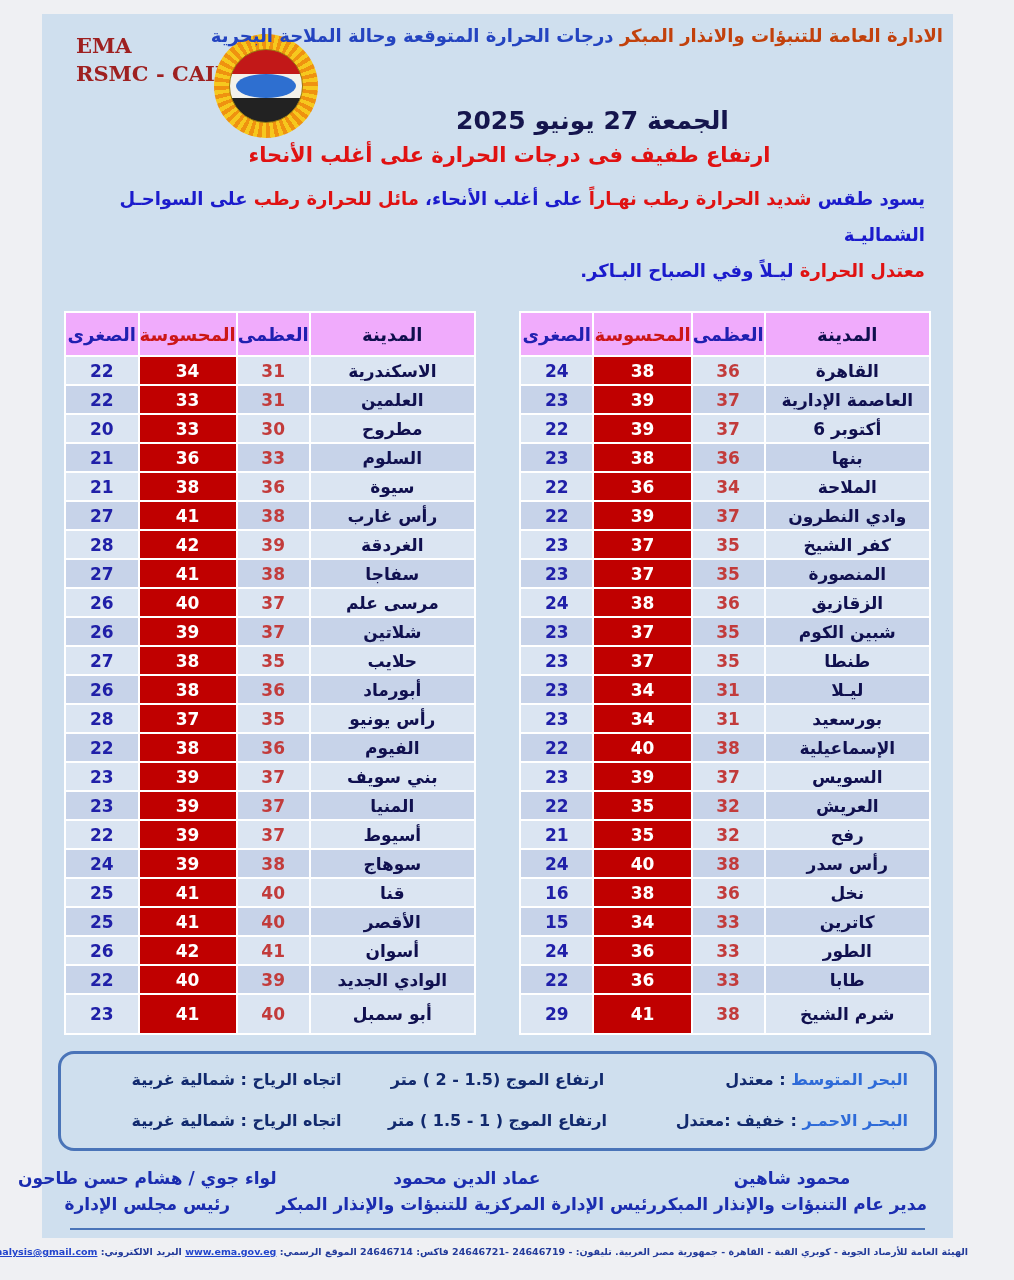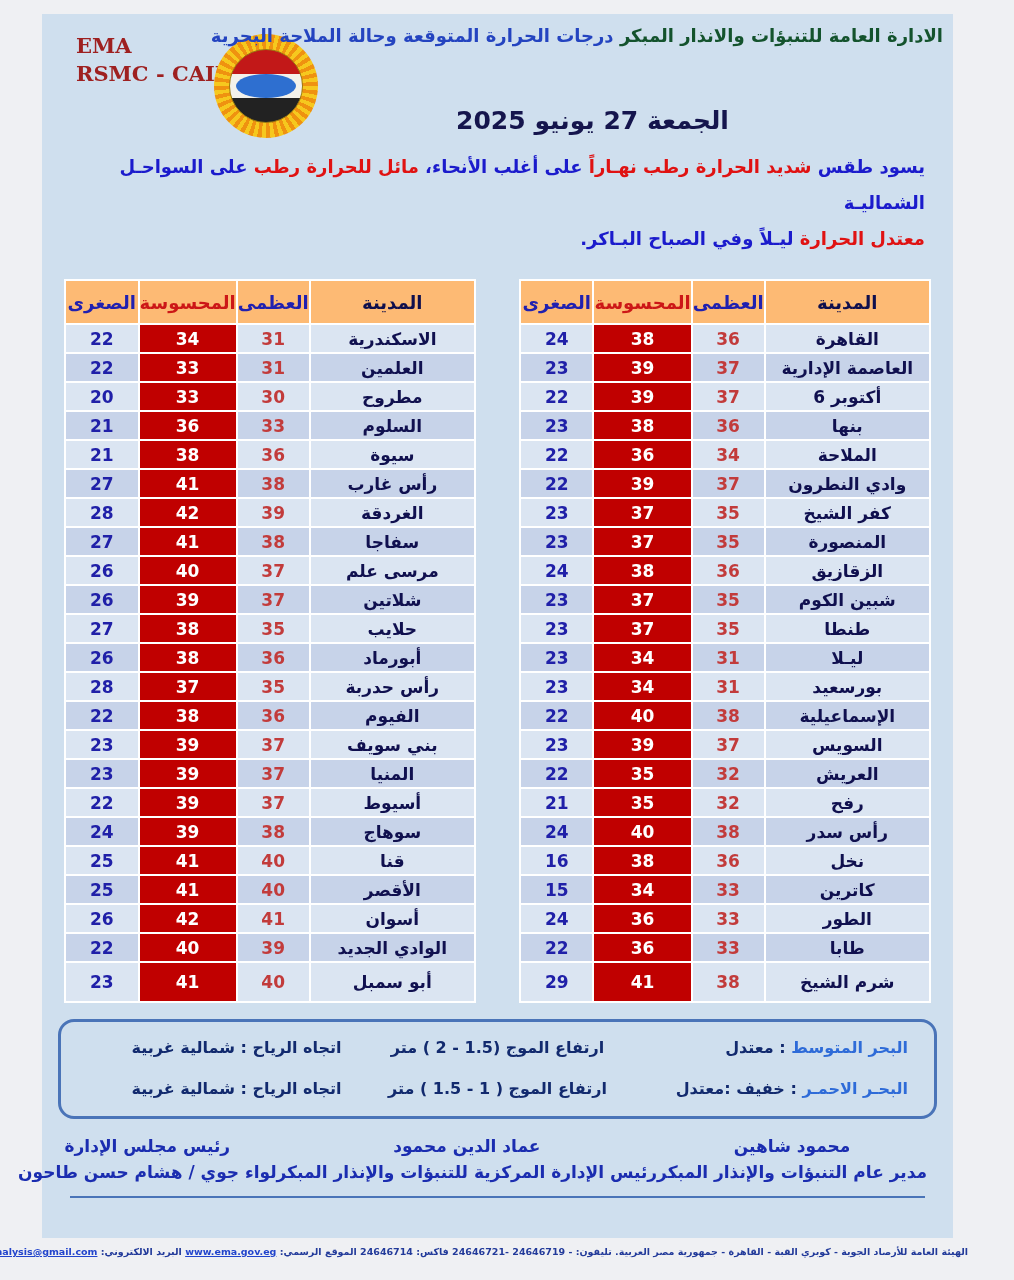--- a/index.html
+++ b/index.html
@@ -23,39 +23,39 @@
     background:repeating-conic-gradient(#f6c81e 0deg 5deg,#ef9210 5deg 10deg);}
   .logo-inner{position:absolute;inset:15px;border-radius:50%;overflow:hidden;
     background:linear-gradient(180deg,#c21818 0 33%,#f3f1ea 33% 67%,#222 67% 100%);
     border:1px solid #9a7a10;}
   .logo-cloud{position:absolute;left:8%;right:8%;top:33%;height:34%;
     background:#2e6fd0;border-radius:50%;}
   .letterhead{position:absolute;right:10px;top:8px;text-align:right;direction:rtl;
     font-weight:bold;line-height:1.55;}
   .lh1{font-size:19px;color:#b32424;}
   .lh2{font-size:18px;white-space:nowrap;}
-  .lh2 .red{color:#14532d;}
+  .lh2 .red{color:#c2410c;}
   .lh2 .blue{color:#2444c0;}
   .date-line{position:relative;left:95px;text-align:center;direction:rtl;
     font-size:25px;font-weight:bold;color:#15154d;margin-top:-36px;}
   .headline{position:relative;left:12px;text-align:center;direction:rtl;
     font-size:21px;font-weight:bold;color:#e01212;margin-top:8px;}
   .synopsis{direction:rtl;text-align:right;margin:14px 28px 0 40px;
     font-size:18px;font-weight:bold;line-height:36px;}
   .synopsis .line2{text-align:right;}
   .rt-blue{color:#1b1bcc;}
   .rt-red{color:#e01212;}
   
   .tables-wrap{direction:rtl;display:flex;justify-content:space-between;
     margin:22px 22px 0 22px;}
   table.fc{border-collapse:collapse;width:412px;border:2px solid #3a416e;}
   table.fc th,table.fc td{
     border:2px solid #ffffff;text-align:center;font-weight:bold;padding:0;
   }
-  table.fc thead th{background:#fdba74;height:42px;font-size:18px;}
+  table.fc thead th{background:#f0abfc;height:42px;font-size:18px;}
   th.col-city{width:176px;color:#0f0f4d;font-size:19px;}
   th.col-max{width:64px;color:#2020b0;}
   th.col-felt{width:84px;color:#cc1717;font-size:15px;}
   th.col-min{width:72px;color:#2020b0;}
   table.fc td{height:27px;font-size:17px;}
   table.fc tbody tr:nth-child(odd) td{background:#dbe5f2;}
   table.fc tbody tr:nth-child(even) td{background:#c7d3e9;}
   table.fc tbody tr:last-child td{height:38px;}
   td.col-city{color:#10104f;font-size:17px;}
   td.col-max{color:#c23b3b;}
@@ -99,20 +99,21 @@
     <div class="letterhead">
       <div class="lh2">
         <span class="red">الادارة العامة للتنبؤات والانذار المبكر</span>
         <span class="blue">درجات الحرارة المتوقعة وحالة الملاحة البحرية</span>
       </div>
     </div>
   </div>
 
   <div class="date-line">الجمعة 27 يونيو 2025</div>
 
+  <div class="headline">ارتفاع طفيف فى درجات الحرارة على أغلب الأنحاء</div>
 
   <div class="synopsis">
     <div class="line1"><span class="rt-blue">يسود طقس </span><span class="rt-red">شديد الحرارة رطب نهـاراً </span><span class="rt-blue">على أغلب الأنحاء، </span><span class="rt-red">مائل للحرارة رطب </span><span class="rt-blue">على السواحـل الشماليـة</span></div>
     <div class="line2"><span class="rt-red">معتدل الحرارة </span><span class="rt-blue">ليـلاً وفي الصباح البـاكر.</span></div>
   </div>
 
   <div class="tables-wrap">
     <table class="fc">
         <thead>
           <tr>
@@ -339,21 +340,21 @@
             <td class="col-felt">38</td>
             <td class="col-min">27</td>
           </tr>
           <tr>
             <td class="col-city">أبورماد</td>
             <td class="col-max">36</td>
             <td class="col-felt">38</td>
             <td class="col-min">26</td>
           </tr>
           <tr>
-            <td class="col-city">رأس حدربة</td>
+            <td class="col-city">رأس يونيو</td>
             <td class="col-max">35</td>
             <td class="col-felt">37</td>
             <td class="col-min">28</td>
           </tr>
           <tr>
             <td class="col-city">الفيوم</td>
             <td class="col-max">36</td>
             <td class="col-felt">38</td>
             <td class="col-min">22</td>
           </tr>
@@ -431,22 +432,22 @@
   <div class="sig-row">
     <div class="sig-block">
       <div>محمود شاهين</div>
       <div>مدير عام التنبؤات والإنذار المبكر</div>
     </div>
     <div class="sig-block">
       <div>عماد الدين محمود</div>
       <div>رئيس الإدارة المركزية للتنبؤات والإنذار المبكر</div>
     </div>
     <div class="sig-block">
+      <div>لواء جوي / هشام حسن طاحون</div>
       <div>رئيس مجلس الإدارة</div>
-      <div>لواء جوي / هشام حسن طاحون</div>
     </div>
   </div>
 
   <div class="sig-line"></div>
 
 </div>
 
 <div class="footer"><span>الهيئة العامة للأرصاد الجوية - كوبري القبة - القاهرة - جمهورية مصر العربية. تليفون: - 24646719 -24646721 فاكس: 24646714 الموقع الرسمي: </span><span class="rt-link">www.ema.gov.eg</span><span> البريد الالكتروني: </span><span class="rt-link">egyptian.net.analysis@gmail.com</span></div>
 
 </body></html>

